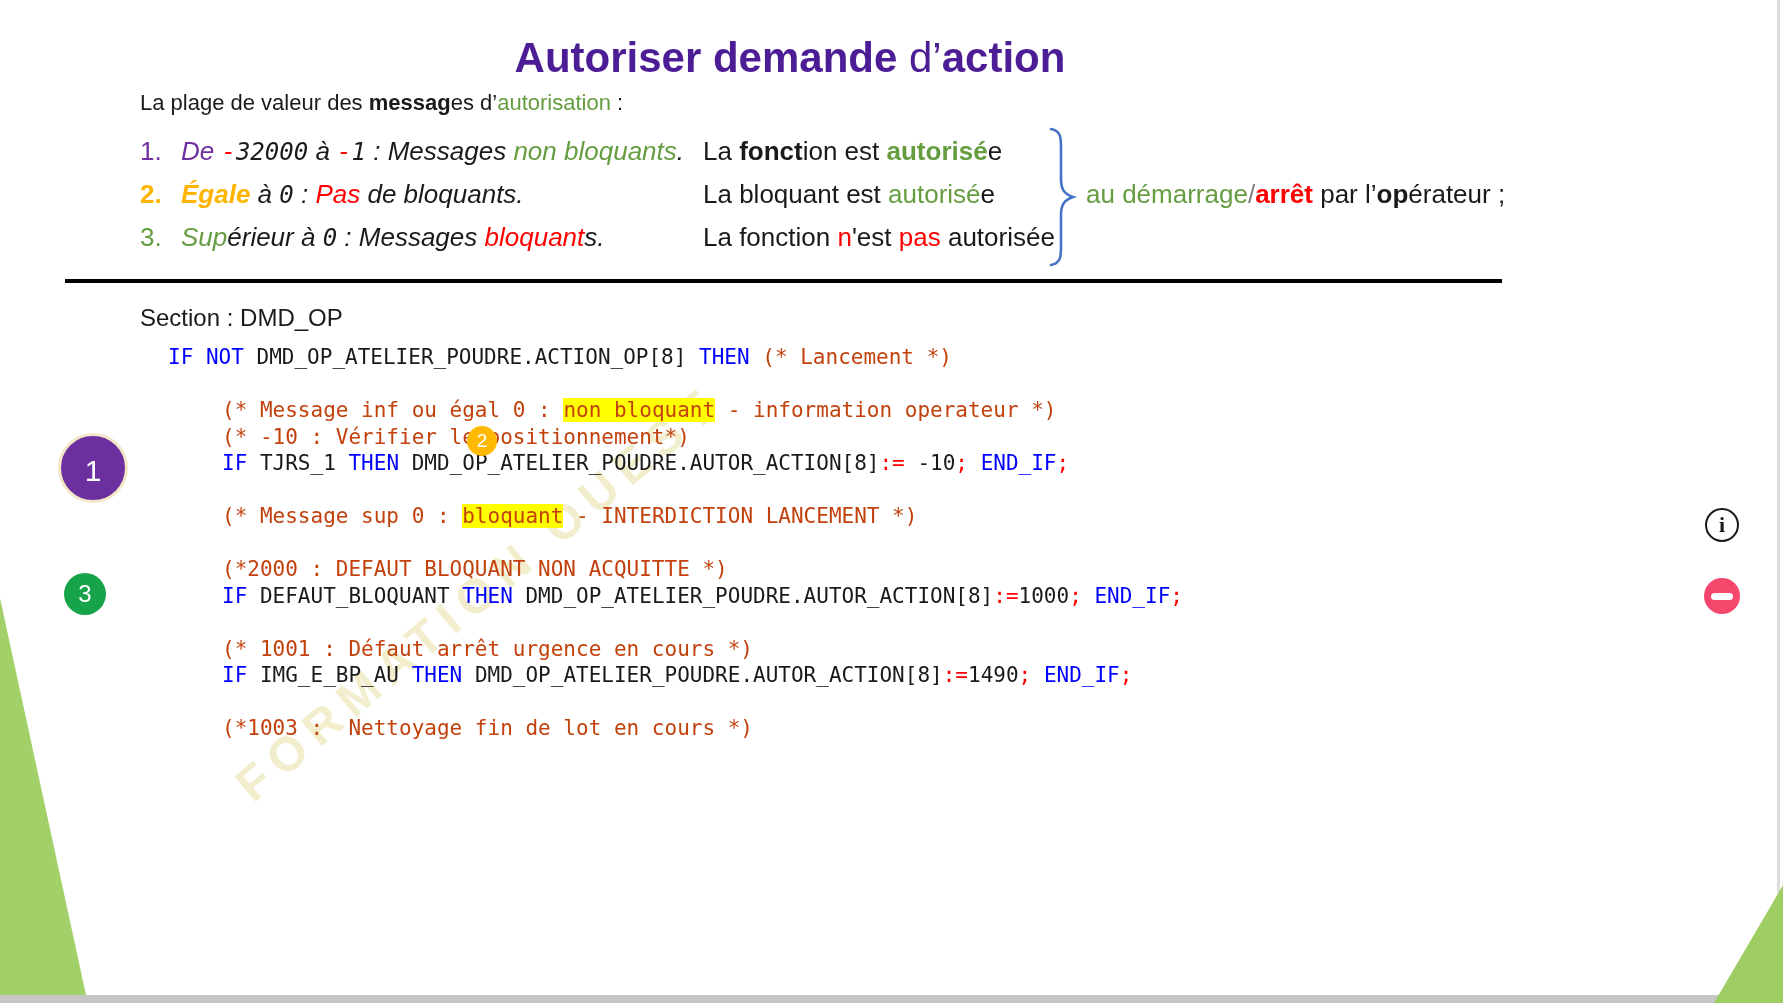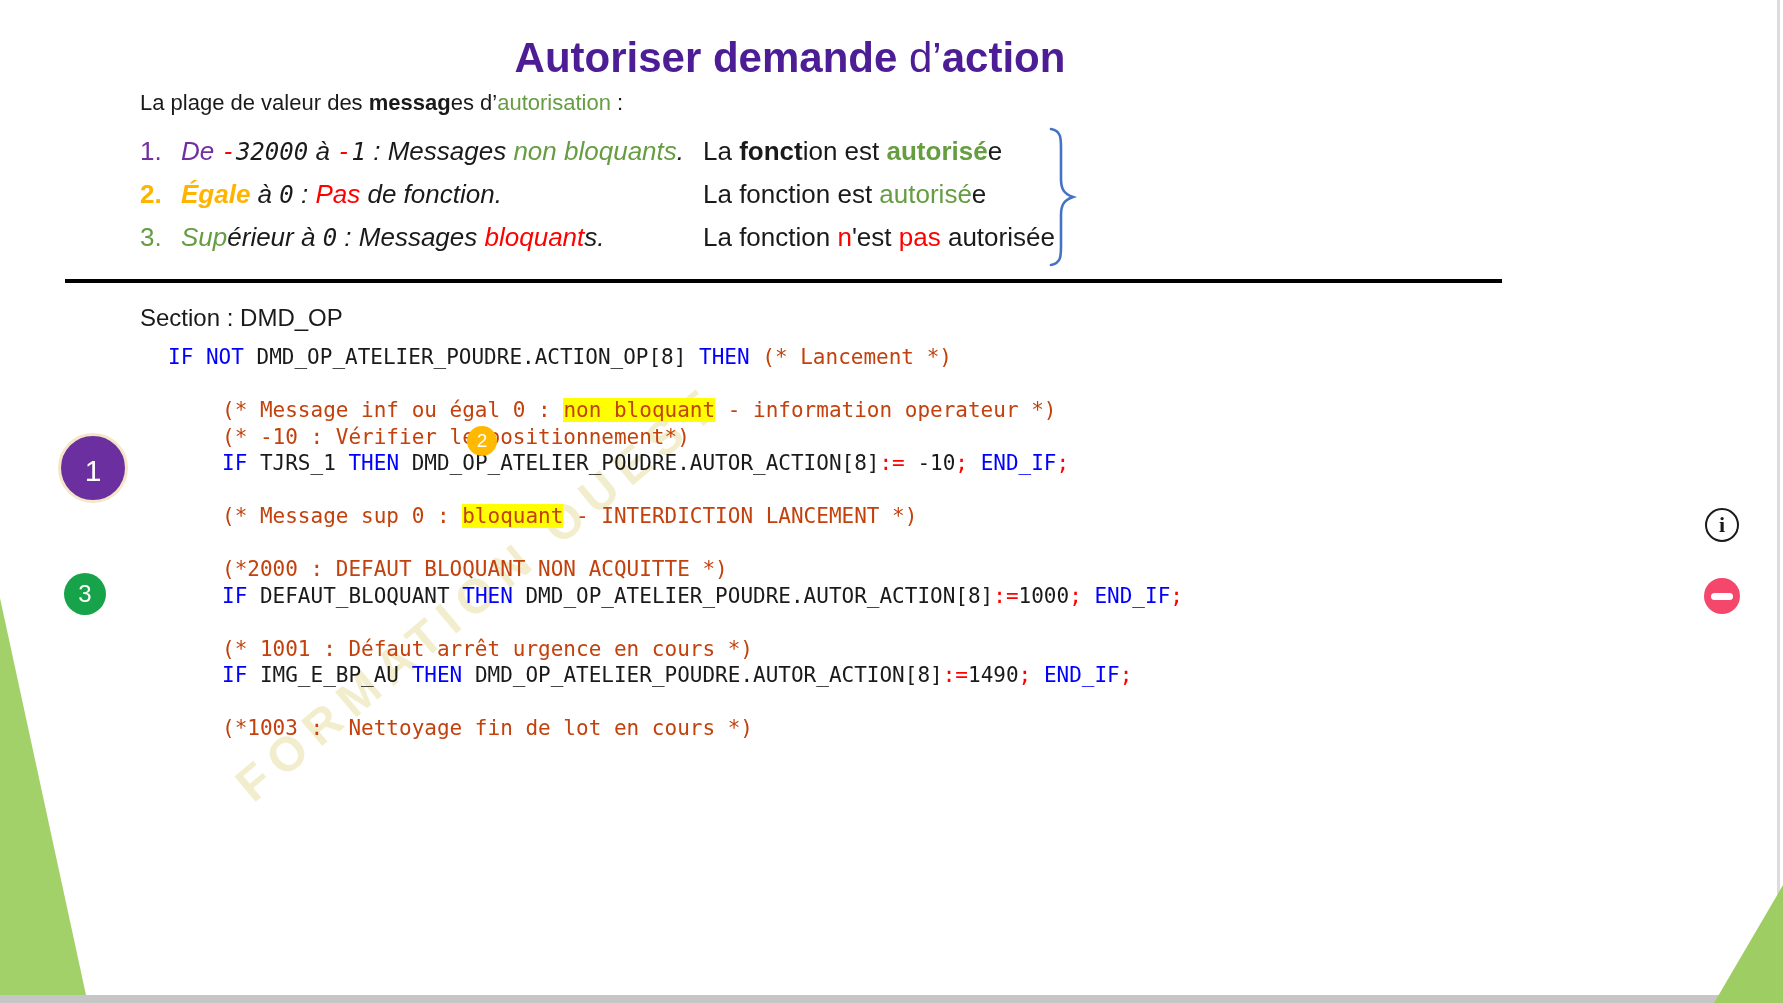--- a/index.html
+++ b/index.html
@@ -86,31 +86,32 @@
 
   <div class="title"><span class="b">Autoriser demande </span><span>d’</span><span class="b">action</span></div>
 
   <div class="intro"><span>La plage de valeur des </span><span class="b">messag</span><span>es d’</span><span class="g">autorisation</span><span> :</span></div>
 
   <div class="list">
     <div class="lrow">
       <span class="num"><span class="p">1.</span></span><span class="lcell"><span class="p">De </span><span class="r m">-</span><span class="m">32000</span><span> à </span><span class="r m">-</span><span class="m">1</span><span> : Messages </span><span class="g">non bloquants</span><span>.</span></span><span><span>La </span><span class="b">fonct</span><span>ion est </span><span class="g b">autorisé</span><span>e</span></span>
     </div>
     <div class="lrow">
-      <span class="num"><span class="o b">2.</span></span><span class="lcell"><span class="o b">Égale</span><span> à </span><span class="m">0</span><span> : </span><span class="r">Pas</span><span> de fonction.</span></span><span><span>La fonction est </span><span class="g">autorisé</span><span>e</span></span>
+      <span class="num"><span class="o b">2.</span></span><span class="lcell"><span class="o b">Égale</span><span> à </span><span class="m">0</span><span> : </span><span class="r">Pas</span><span> de bloquants.</span></span><span><span>La bloquant est </span><span class="g">autorisé</span><span>e</span></span>
     </div>
     <div class="lrow">
       <span class="num"><span class="g">3.</span></span><span class="lcell"><span class="g">Sup</span><span>érieur à </span><span class="m">0</span><span> : Messages </span><span class="r">bloquant</span><span>s.</span></span><span><span>La fonction </span><span class="r">n</span><span>'est </span><span class="r">pas</span><span> autorisée</span></span>
     </div>
   </div>
 
   <svg class="brace" width="30" height="140" viewBox="0 0 30 140">
     <path d="M3 2 C 14 4, 13 12, 13 26 L 13 52 C 13 62, 16 67, 25 70 C 16 73, 13 78, 13 88 L 13 114 C 13 128, 14 136, 3 138" fill="none" stroke="#4472C4" stroke-width="2.6" stroke-linecap="round"></path>
   </svg>
 
+  <div class="brace-note"><span class="g">au démarrage</span><span class="gy">/</span><span class="r b">arrêt</span><span> par l’</span><span class="b">op</span><span>érateur ;</span></div>
 
   <div class="divider"></div>
 
   <div class="section-label">Section : DMD_OP</div>
 
   <div class="code">
       <div class="cl lvl0"><span class="kw">IF</span><span> </span><span class="kw">NOT</span><span> DMD_OP_ATELIER_POUDRE.ACTION_OP[8] </span><span class="kw">THEN</span><span> </span><span class="cm">(* Lancement *)</span></div>
       <div class="cl blank">&nbsp;</div>
       <div class="cl lvl1"><span class="cm">(* Message inf ou égal 0 : </span><span class="cm hl">non bloquant</span><span class="cm"> - information operateur *)</span></div>
       <div class="cl lvl1"><span class="cm">(* -10 : Vérifier le positionnement*)</span></div>

